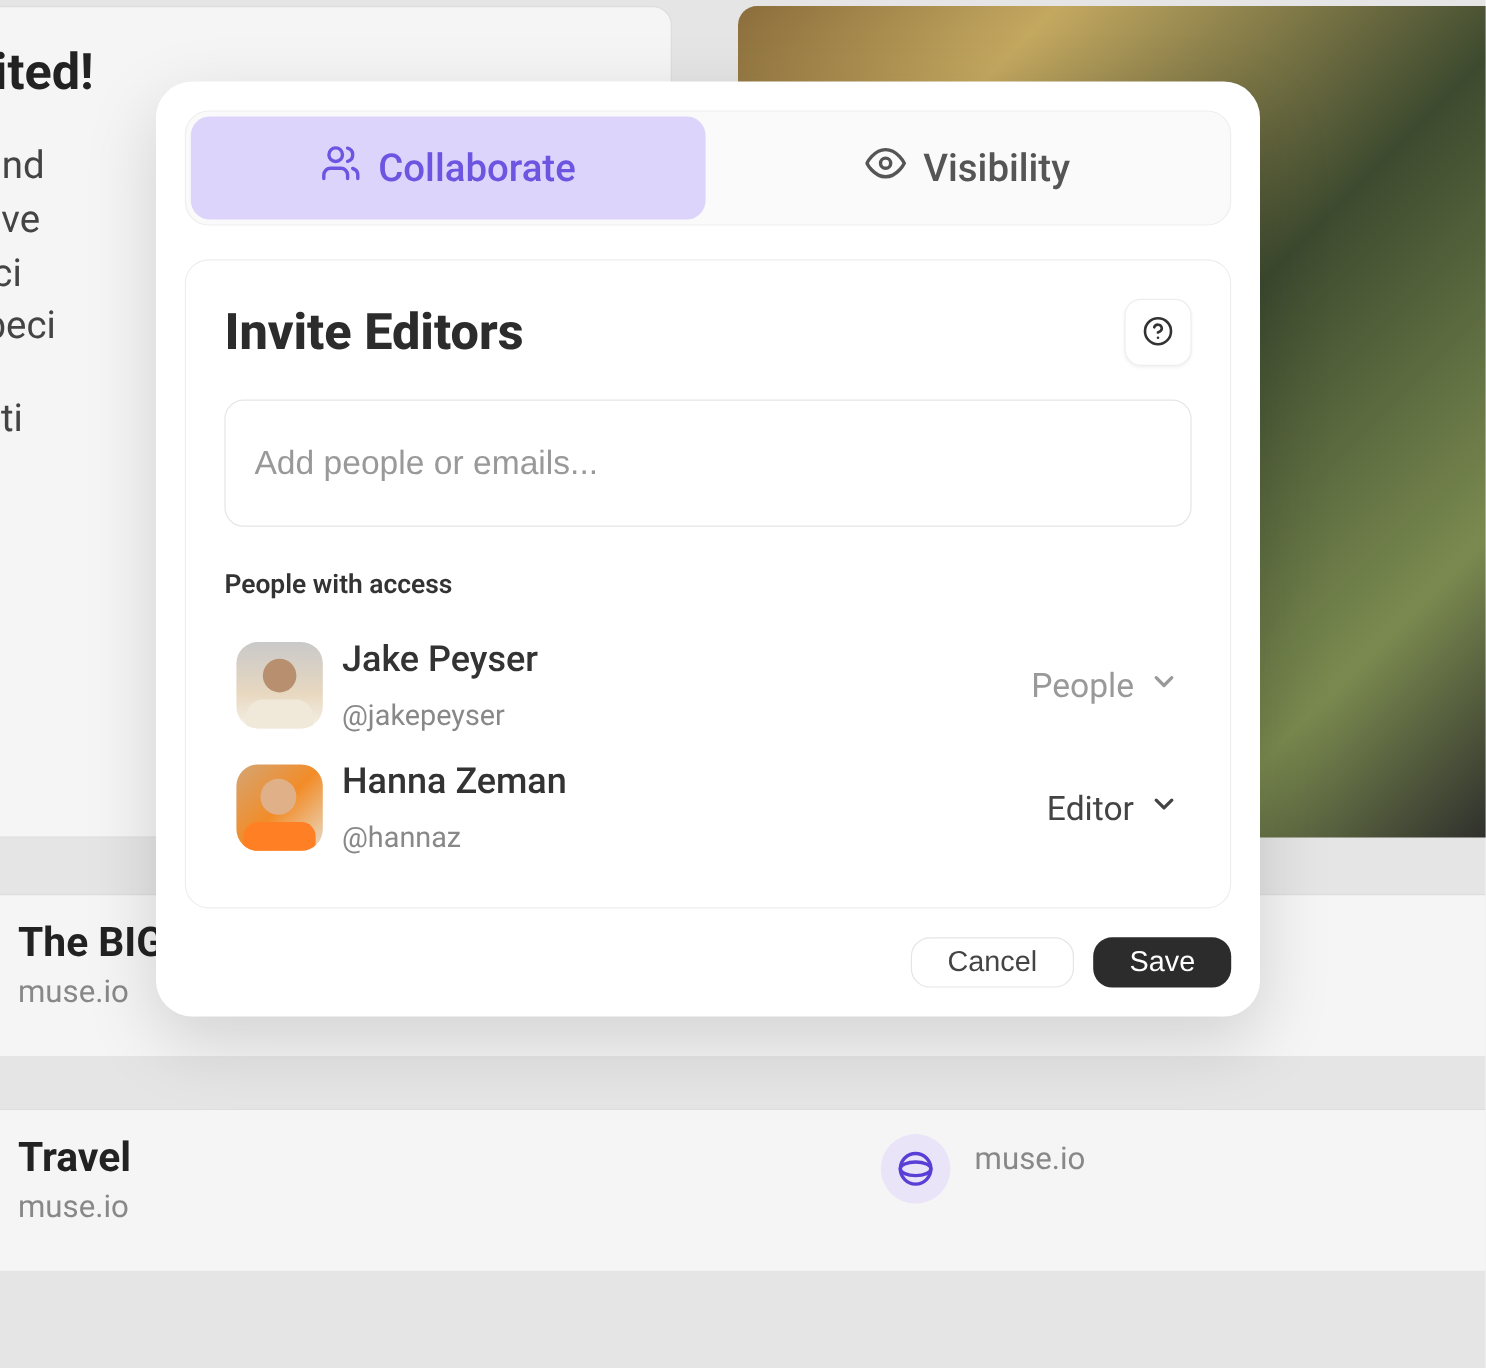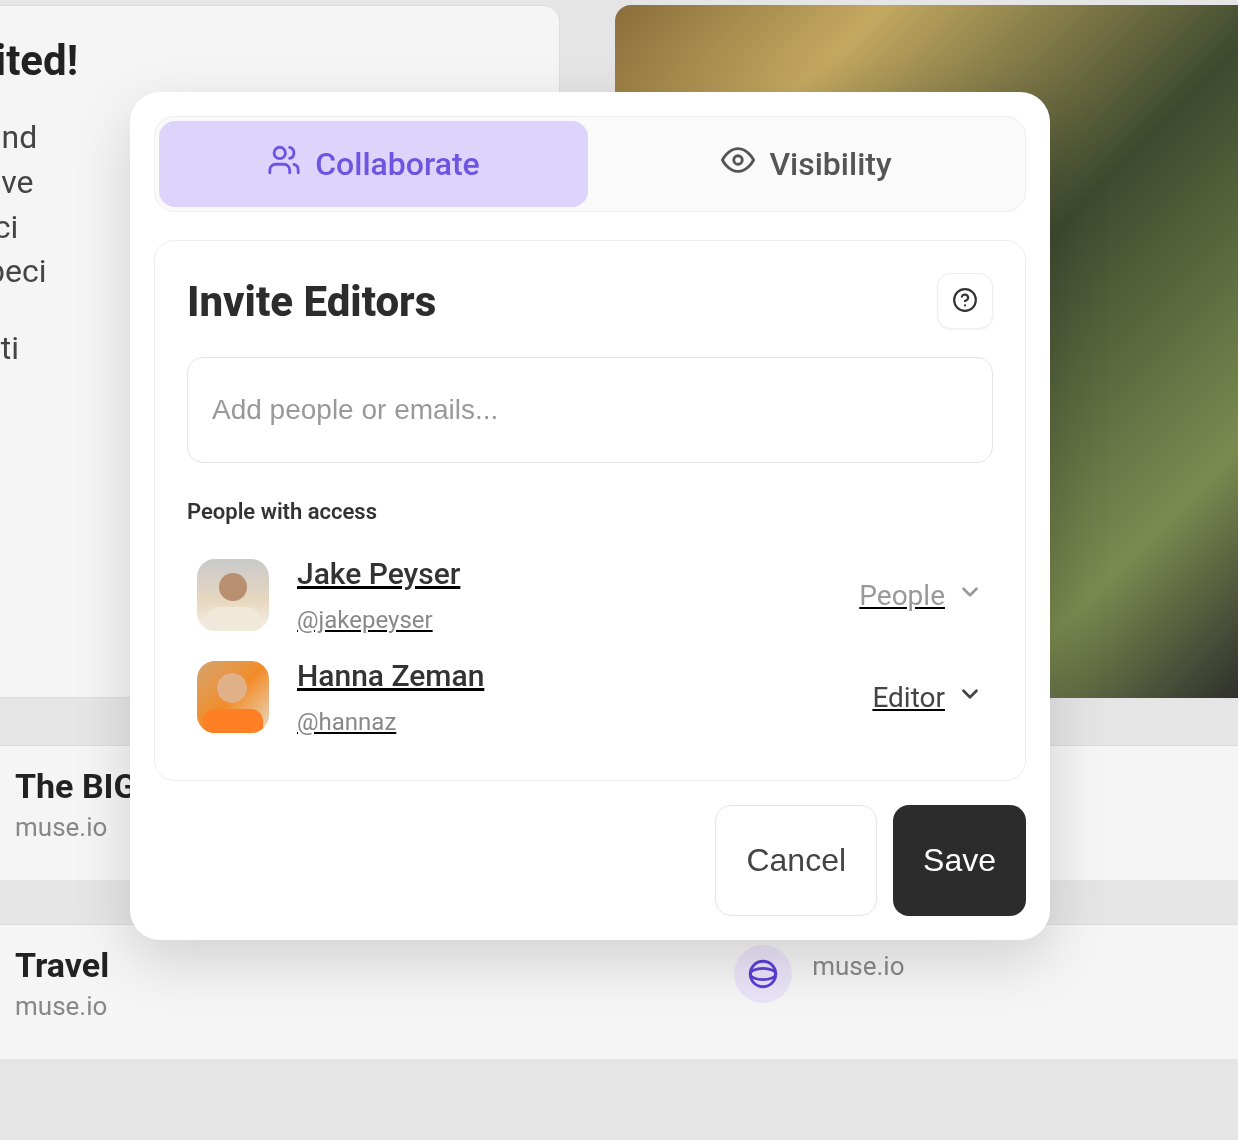--- a/index.html
+++ b/index.html
@@ -46,21 +46,21 @@
     .bg-favicon {
       width: 58px; height: 58px; border-radius: 50%;
       background: #e9e4f8; display:flex; align-items:center; justify-content:center;
       margin-right: 20px; margin-left: 625px;
     }
     .bg-favicon svg { width: 34px; height: 34px; }
 
     
     .modal {
       position: absolute;
-      left: 130px; top: 92px;
+      left: 130px; top: 68px;
       width: 920px;
       background: #fff;
       border-radius: 30px;
       box-shadow: 0 20px 60px rgba(0,0,0,0.15);
       padding: 24px;
     }
 
     .tabs {
       display: flex;
       background: #fafafa;
@@ -134,22 +134,21 @@
       font-weight: 600;
       color: #333;
       margin-top: 36px;
       margin-bottom: 20px;
     }
 
     .person-row {
       display: flex;
       align-items: center;
       padding: 12px 10px;
-      gap: 28px;
-      text-decoration: underline;
+      gap: 16px;
     }
     .avatar {
       width: 72px; height: 72px;
       border-radius: 18px;
       flex-shrink: 0;
     }
     .avatar-1 { background: linear-gradient(180deg, #c9c9c9 0%, #e8d8c0 60%, #f5f0e8 100%); position:relative; overflow:hidden; }
     .avatar-1::after { content:""; position:absolute; top:14px; left:22px; width:28px; height:28px; background:#b89070; border-radius:50%; }
     .avatar-1::before { content:""; position:absolute; bottom:-8px; left:8px; right:8px; height:32px; background:#f0e8d8; border-radius:14px 14px 0 0; }
     .avatar-2 { background: linear-gradient(135deg, #d4a574 0%, #f28c28 50%, #e8dcc8 100%); position:relative; overflow:hidden; }
@@ -171,22 +170,22 @@
     .role-editor { color: #444; }
     .role-dd svg { width: 26px; height: 26px; }
 
     .actions {
       display: flex;
       justify-content: flex-end;
       gap: 16px;
       margin-top: 24px;
     }
     .btn {
-      padding: 36px 30px;
-      font-size: 32px;
+      padding: 6px 30px;
+      font-size: 24px;
       font-weight: 500;
       border-radius: 16px;
       cursor: pointer;
       border: none;
     }
     .btn-cancel {
       background: #fff;
       color: #444;
       border: 1px solid #e5e5e5;
     }

